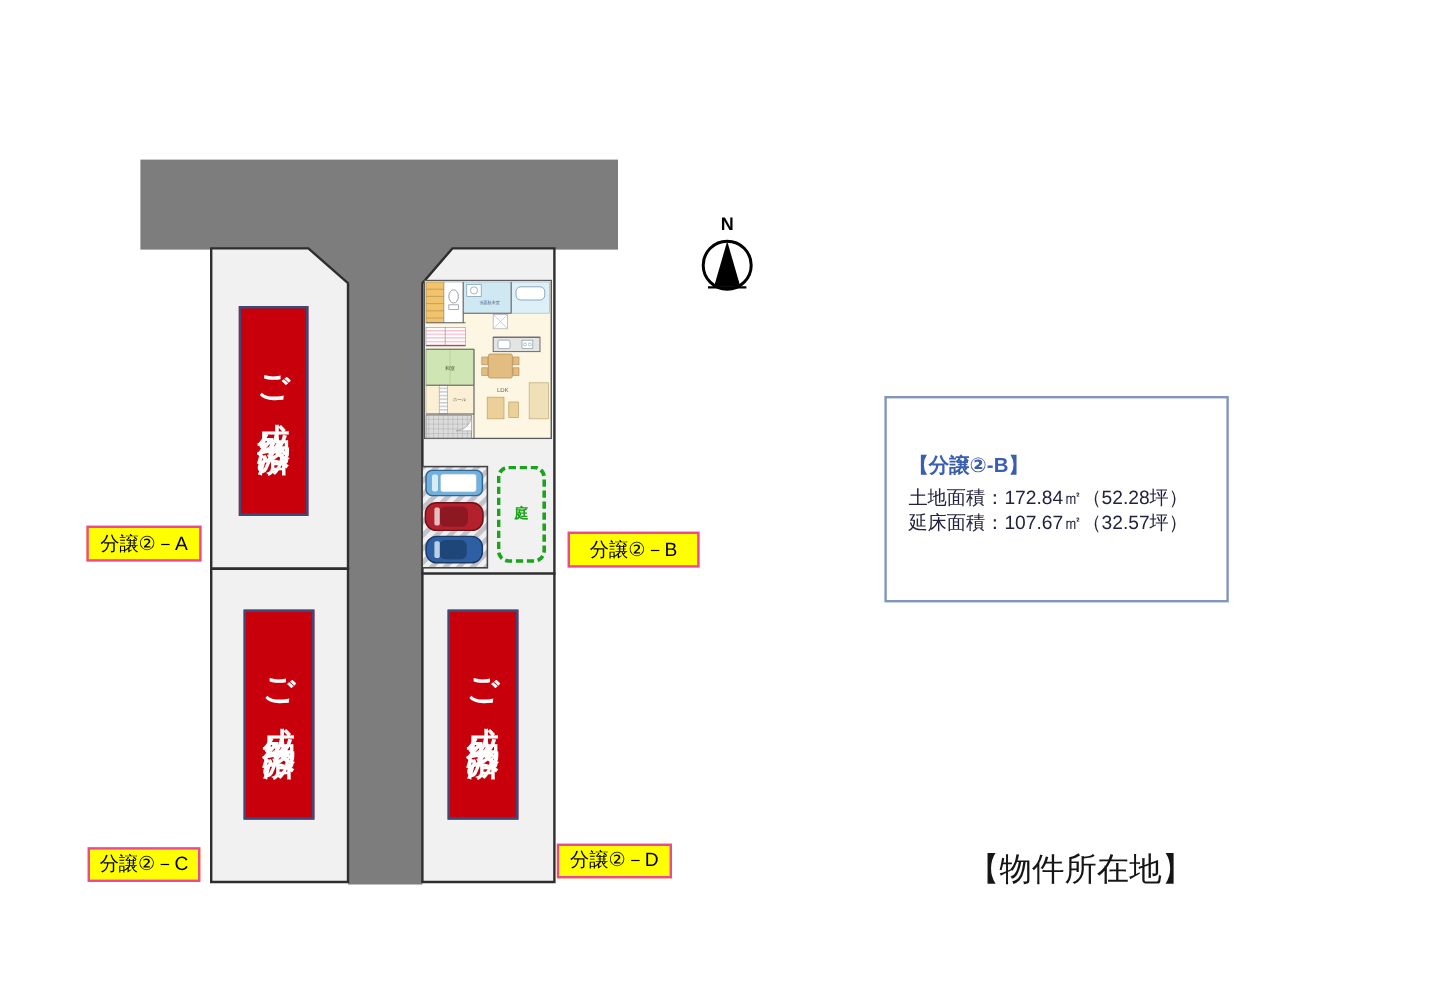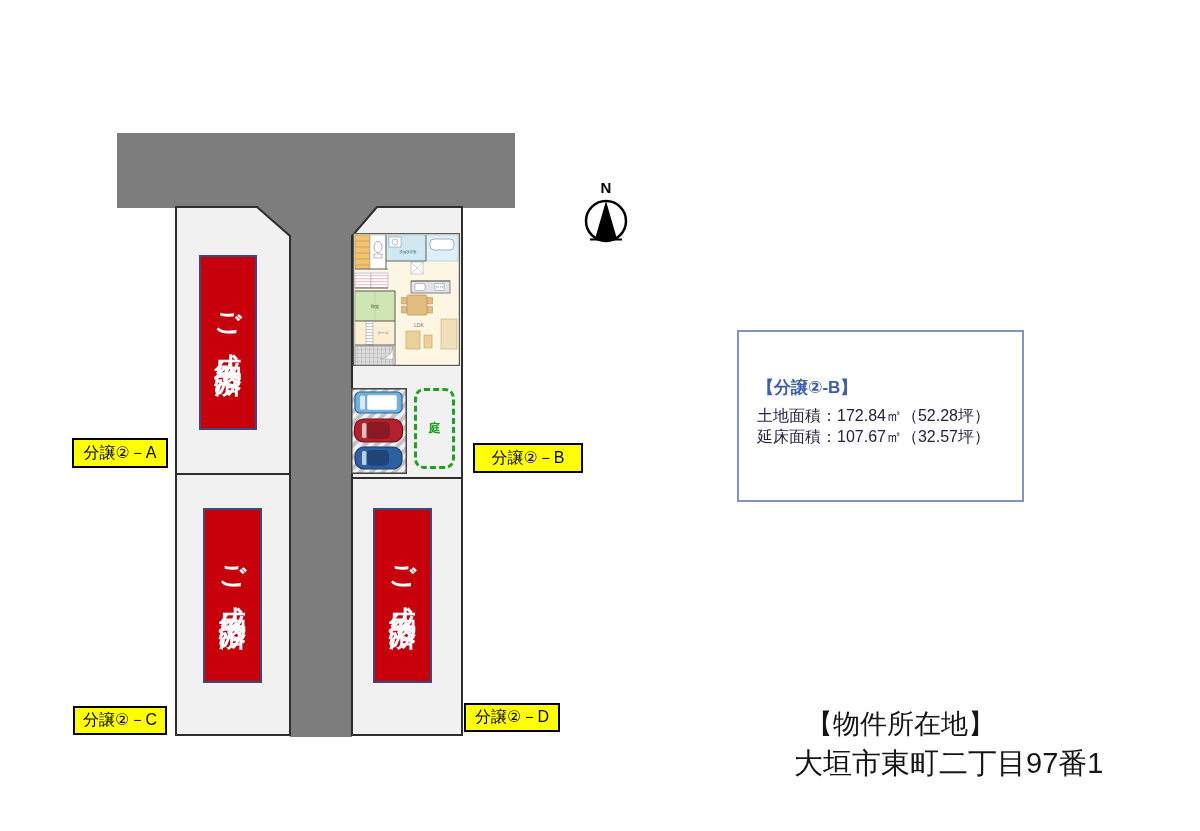--- a/index.html
+++ b/index.html
@@ -12,21 +12,21 @@
   #siteplan{position:absolute;left:0;top:0;width:1200px;height:831px;}
   
   .sold-banner{
     position:absolute;background:#c7000b;border:2px solid #3a4a7a;box-sizing:border-box;
     color:#ffffff;font-weight:bold;font-size:27px;
     writing-mode:vertical-rl;text-orientation:upright;letter-spacing:7px;
     display:flex;align-items:center;justify-content:center;text-align:center;
   }
   
   .lot-tag{
-    position:absolute;background:#ffff00;border:2px solid #000000;box-sizing:border-box;
+    position:absolute;background:#ffff00;border:2px solid #ec4899;box-sizing:border-box;
     color:#000;font-size:16px;font-weight:500;
     display:flex;align-items:center;justify-content:center;white-space:nowrap;
   }
   
   #info-box{
     position:absolute;left:737px;top:330px;width:287px;height:172px;
     border:2px solid #8295bb;box-sizing:border-box;background:#fff;
     padding:44px 0 0 18px;
   }
   #info-title{color:#3a5fae;font-size:17px;font-weight:bold;margin-bottom:6px;}
@@ -203,15 +203,14 @@
   <div class="lot-tag" style="left:73px;top:706px;width:94px;height:29px;">分譲②－C</div>
   <div class="lot-tag" style="left:464px;top:703px;width:96px;height:29px;">分譲②－D</div>
 
   <div id="info-box">
     <div id="info-title">【分譲②-B】</div>
     <div class="info-line">土地面積：172.84㎡（52.28坪）</div>
     <div class="info-line">延床面積：107.67㎡（32.57坪）</div>
   </div>
 
   <div id="location-heading">【物件所在地】</div>
-  <div id="location-address">大垣市東町二丁目97番1</div>
 
 </div>
 
 </body></html>

